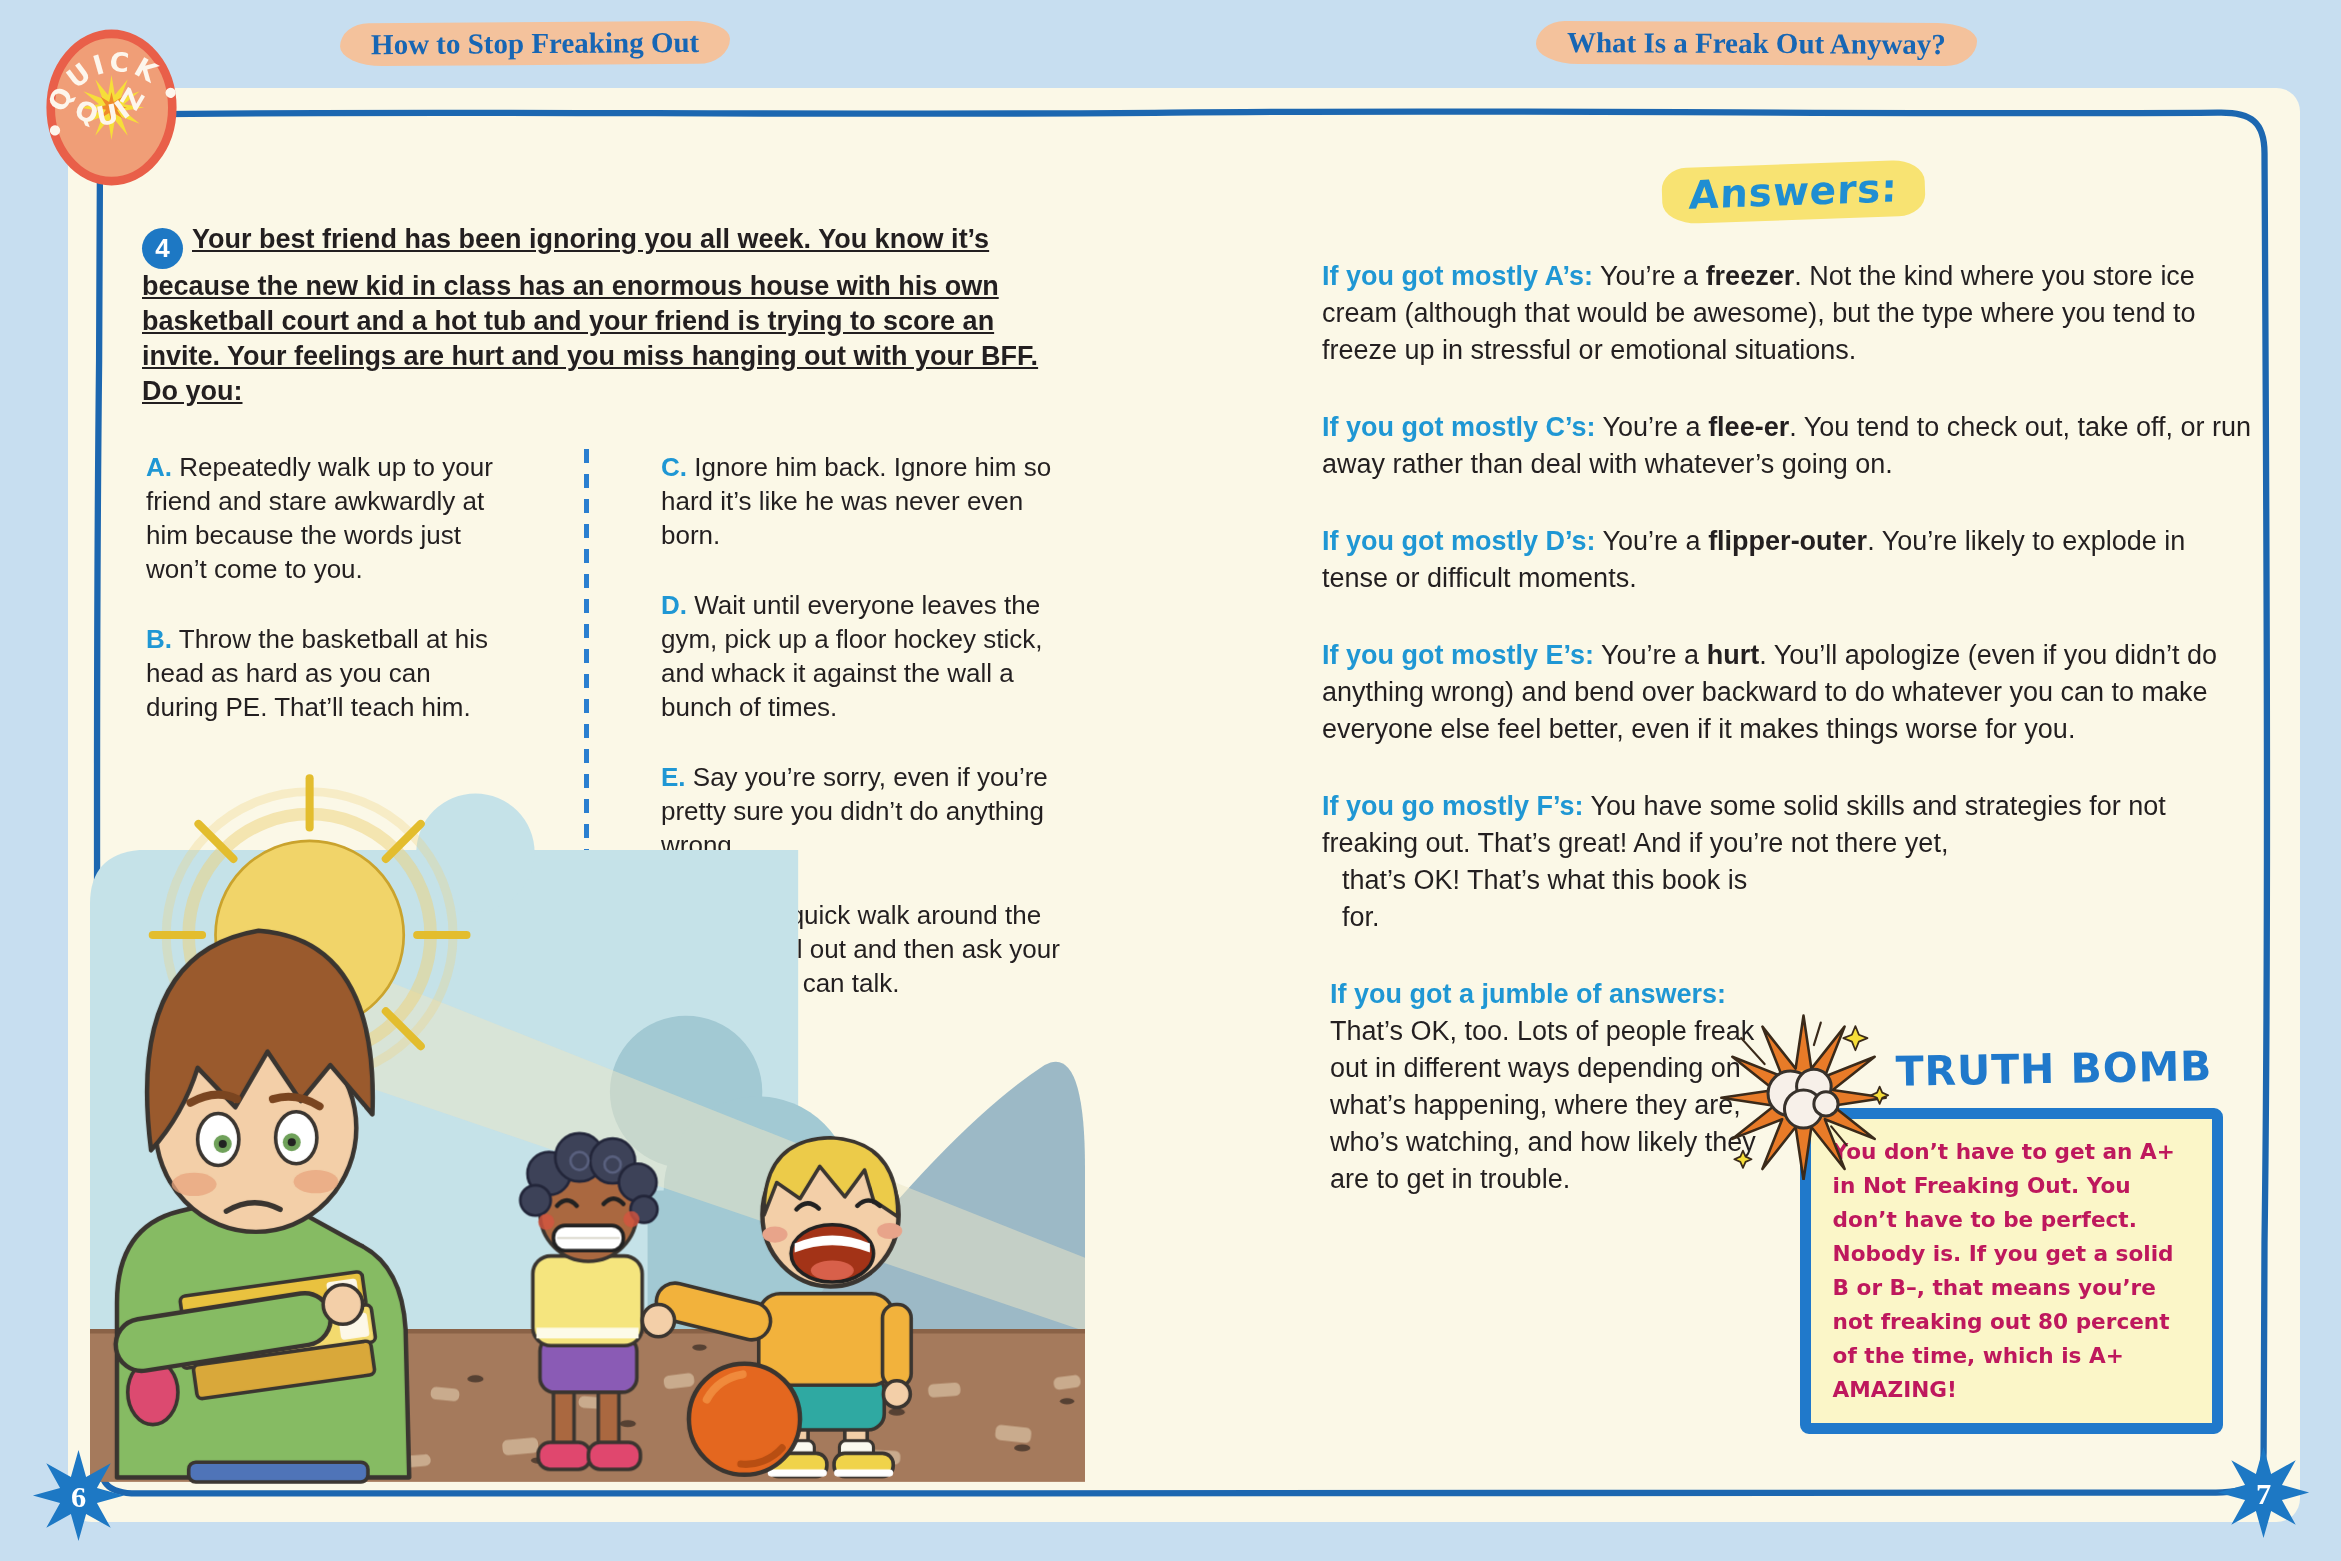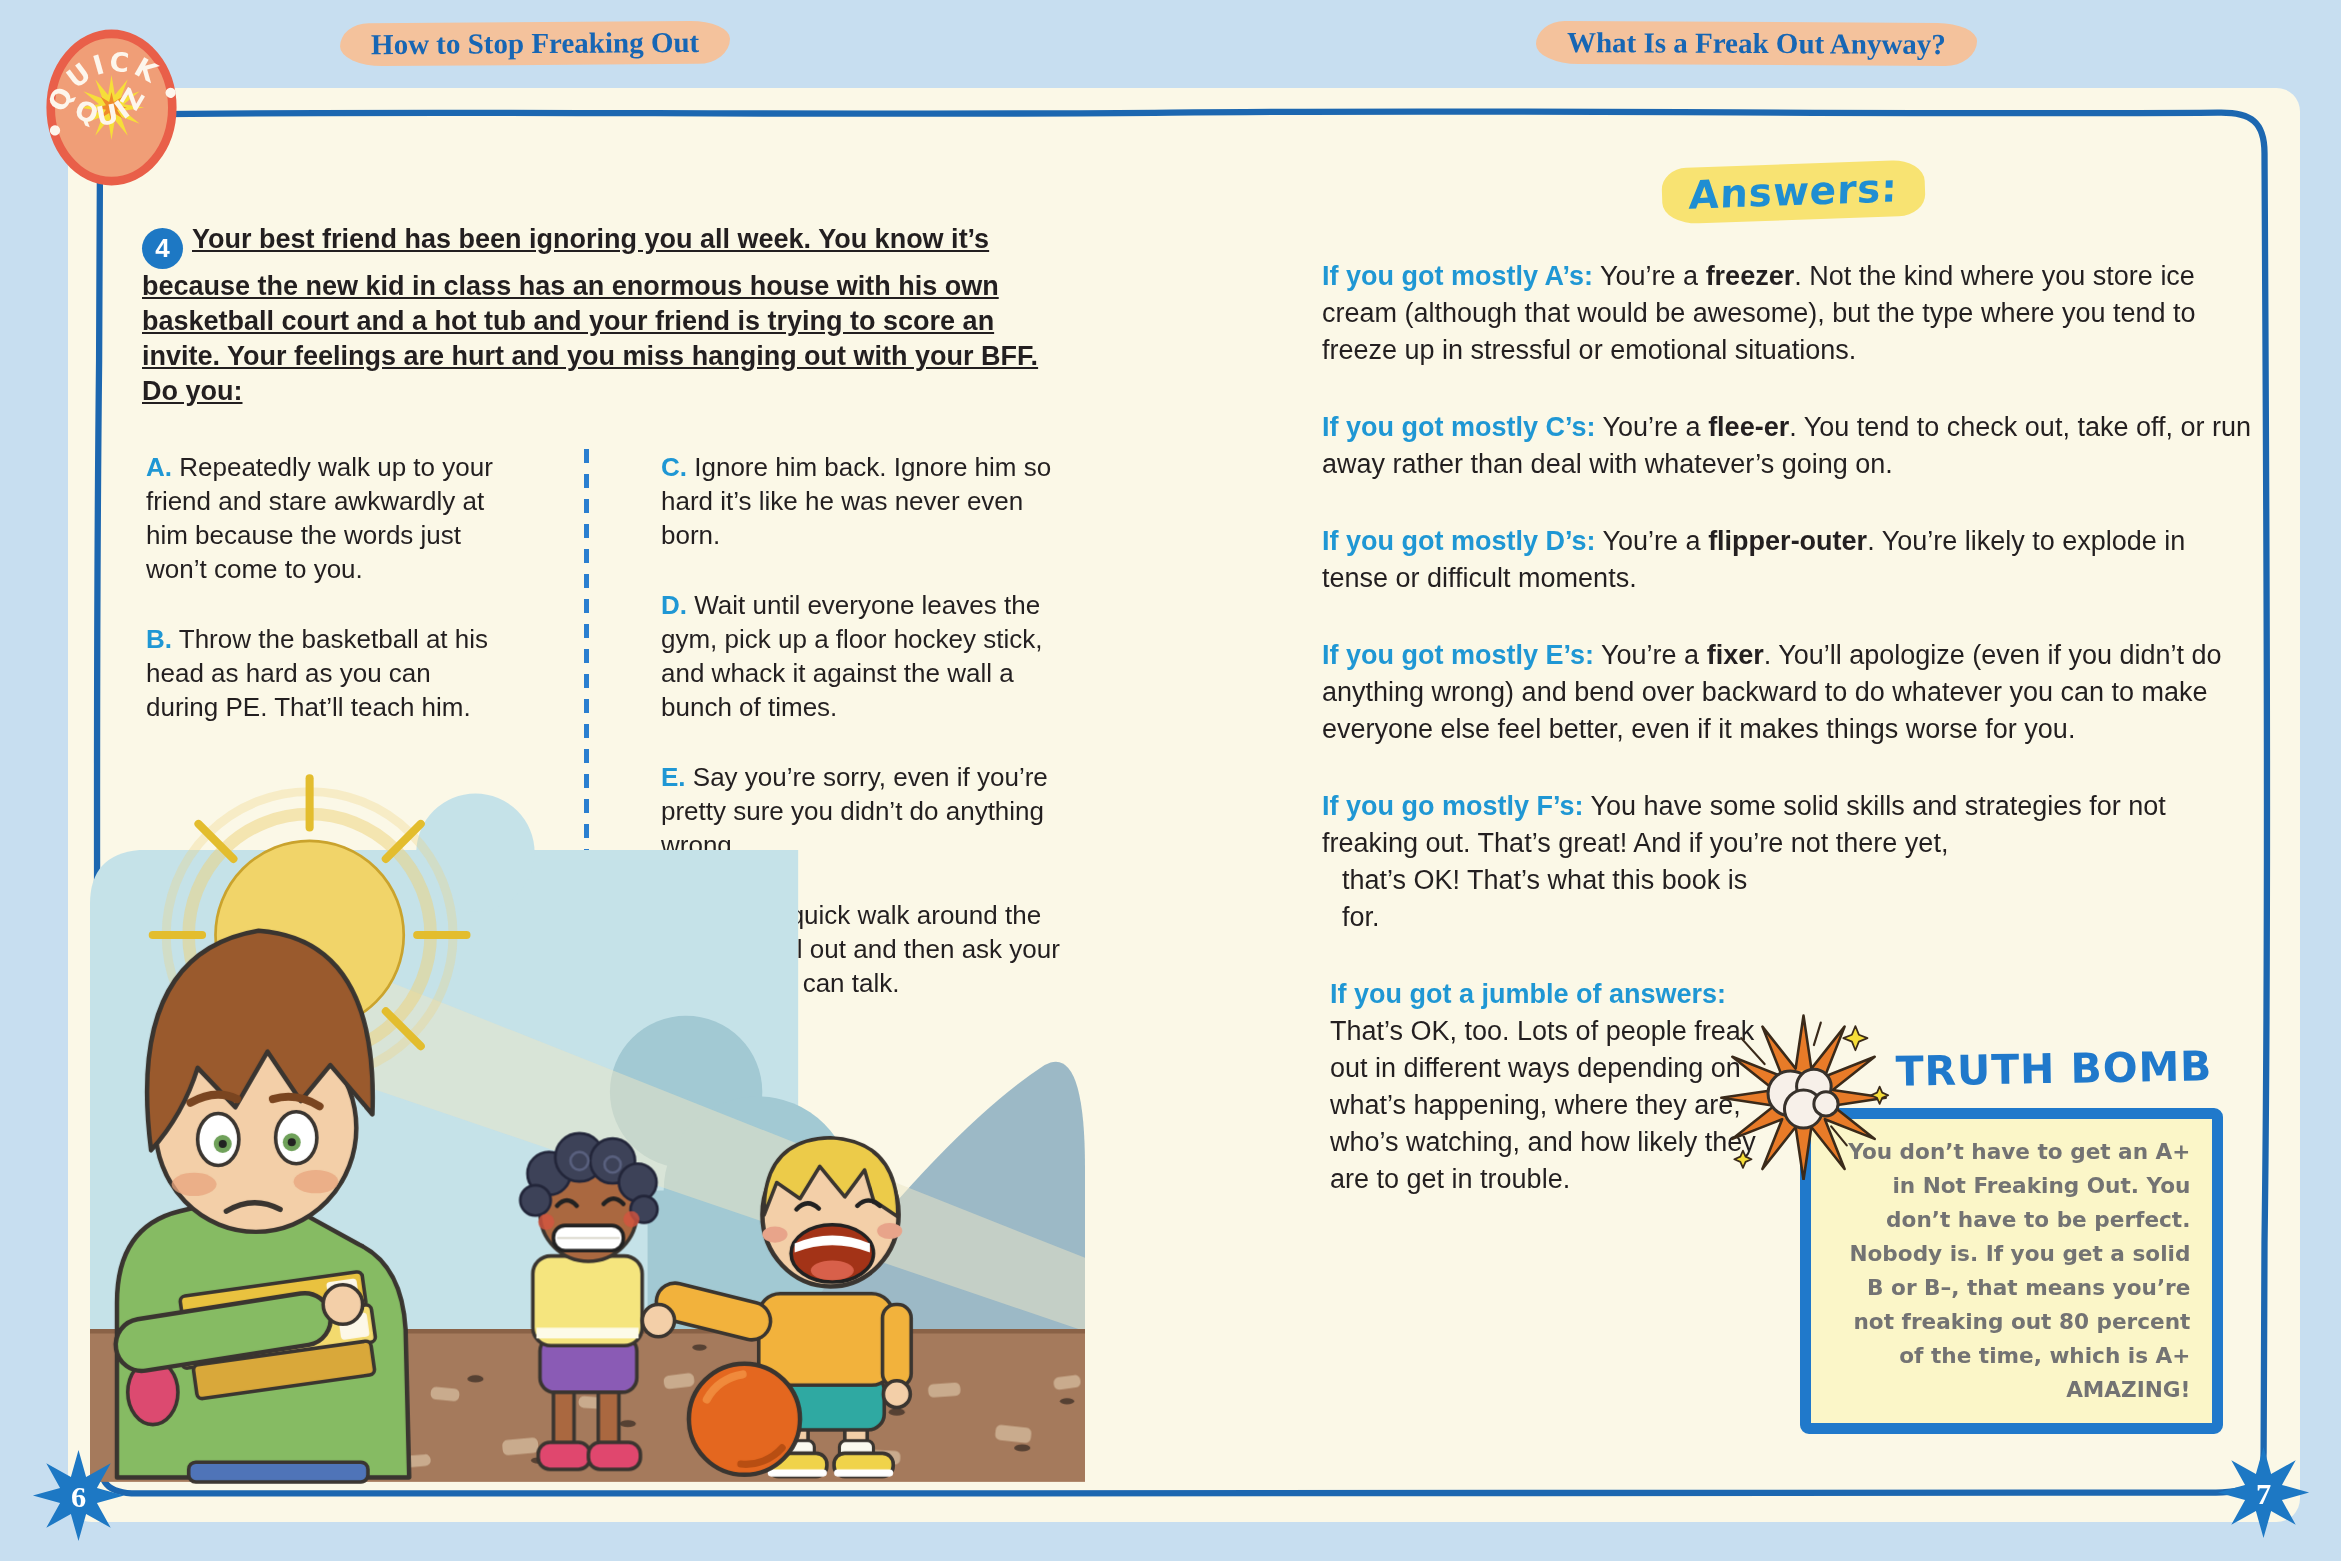--- a/index.html
+++ b/index.html
@@ -30,21 +30,21 @@
       letter-spacing:0.9px;transform:skewX(-4deg);display:inline-block;}
   .answers-col{position:absolute;left:1322px;top:258px;width:931px;font-size:27px;line-height:37px;}
   .answer{margin:0 0 40px 0;}
   .ans-lead{color:#1f97d4;font-weight:bold;}
   .f-narrow{display:block;max-width:423px;margin-left:20px;}
   .jumble{max-width:450px;margin:8px;}
   .tb-title{position:absolute;left:1874px;top:1045px;width:360px;text-align:center;
       font-family:"DejaVu Sans",sans-serif;font-weight:bold;font-size:41px;letter-spacing:0.9px;color:#2079cb;transform:rotate(-1deg);}
   .tb-box{position:absolute;left:1800px;top:1108px;width:423px;height:326px;box-sizing:border-box;
       background:#fbf6c8;border:11.7px solid #2079cb;border-radius:9px;display:flex;align-items:center;justify-content:center;padding:12.6px 21.6px;}
-  .tb-text{font-family:"DejaVu Sans",sans-serif;font-weight:bold;font-size:21.6px;line-height:34px;color:#737373;text-align:right;}
+  .tb-text{font-family:"DejaVu Sans",sans-serif;font-weight:bold;font-size:21.6px;line-height:34px;color:#be185d;text-align:left;}
   .explosion{position:absolute;left:1717px;top:1007px;width:173px;height:173px;}
   .page-star{position:absolute;width:95px;height:95px;}
   .star-left{left:31px;top:1448px;}
   .star-right{left:2216px;top:1445px;}
   .page-star text{font-family:"Liberation Serif",serif;font-weight:bold;}
 </style>
 </head>
 <body>
 
 <div class="stage">
@@ -293,21 +293,21 @@
     <p class="answer">
       <span class="ans-lead">If you got mostly C’s:</span>
       <span>You’re a </span><b>flee-er</b><span>. You tend to check out, take off, or run away rather than deal with whatever’s going on.</span>
     </p>
     <p class="answer">
       <span class="ans-lead">If you got mostly D’s:</span>
       <span>You’re a </span><b>flipper-outer</b><span>. You’re likely to explode in tense or difficult moments.</span>
     </p>
     <p class="answer">
       <span class="ans-lead">If you got mostly E’s:</span>
-      <span>You’re a </span><b>fixer</b><span>. You’ll apologize (even if you didn’t do anything wrong) and bend over backward to do whatever you can to make everyone else feel better, even if it makes things worse for you.</span>
+      <span>You’re a </span><b>hurt</b><span>. You’ll apologize (even if you didn’t do anything wrong) and bend over backward to do whatever you can to make everyone else feel better, even if it makes things worse for you.</span>
     </p>
     <p class="answer">
       <span class="ans-lead">If you go mostly F’s:</span>
       <span>You have some solid skills and strategies for not freaking out. That’s great! And if you’re not there yet,</span>
       <span class="f-narrow">that’s OK! That’s what this book is for.</span>
     </p>
     <p class="answer jumble">
       <span class="ans-lead">If you got a jumble of answers:</span>
       <span>That’s OK, too. Lots of people freak out in different ways depending on what’s happening, where they are, who’s watching, and how likely they are to get in trouble.</span>
     </p>

